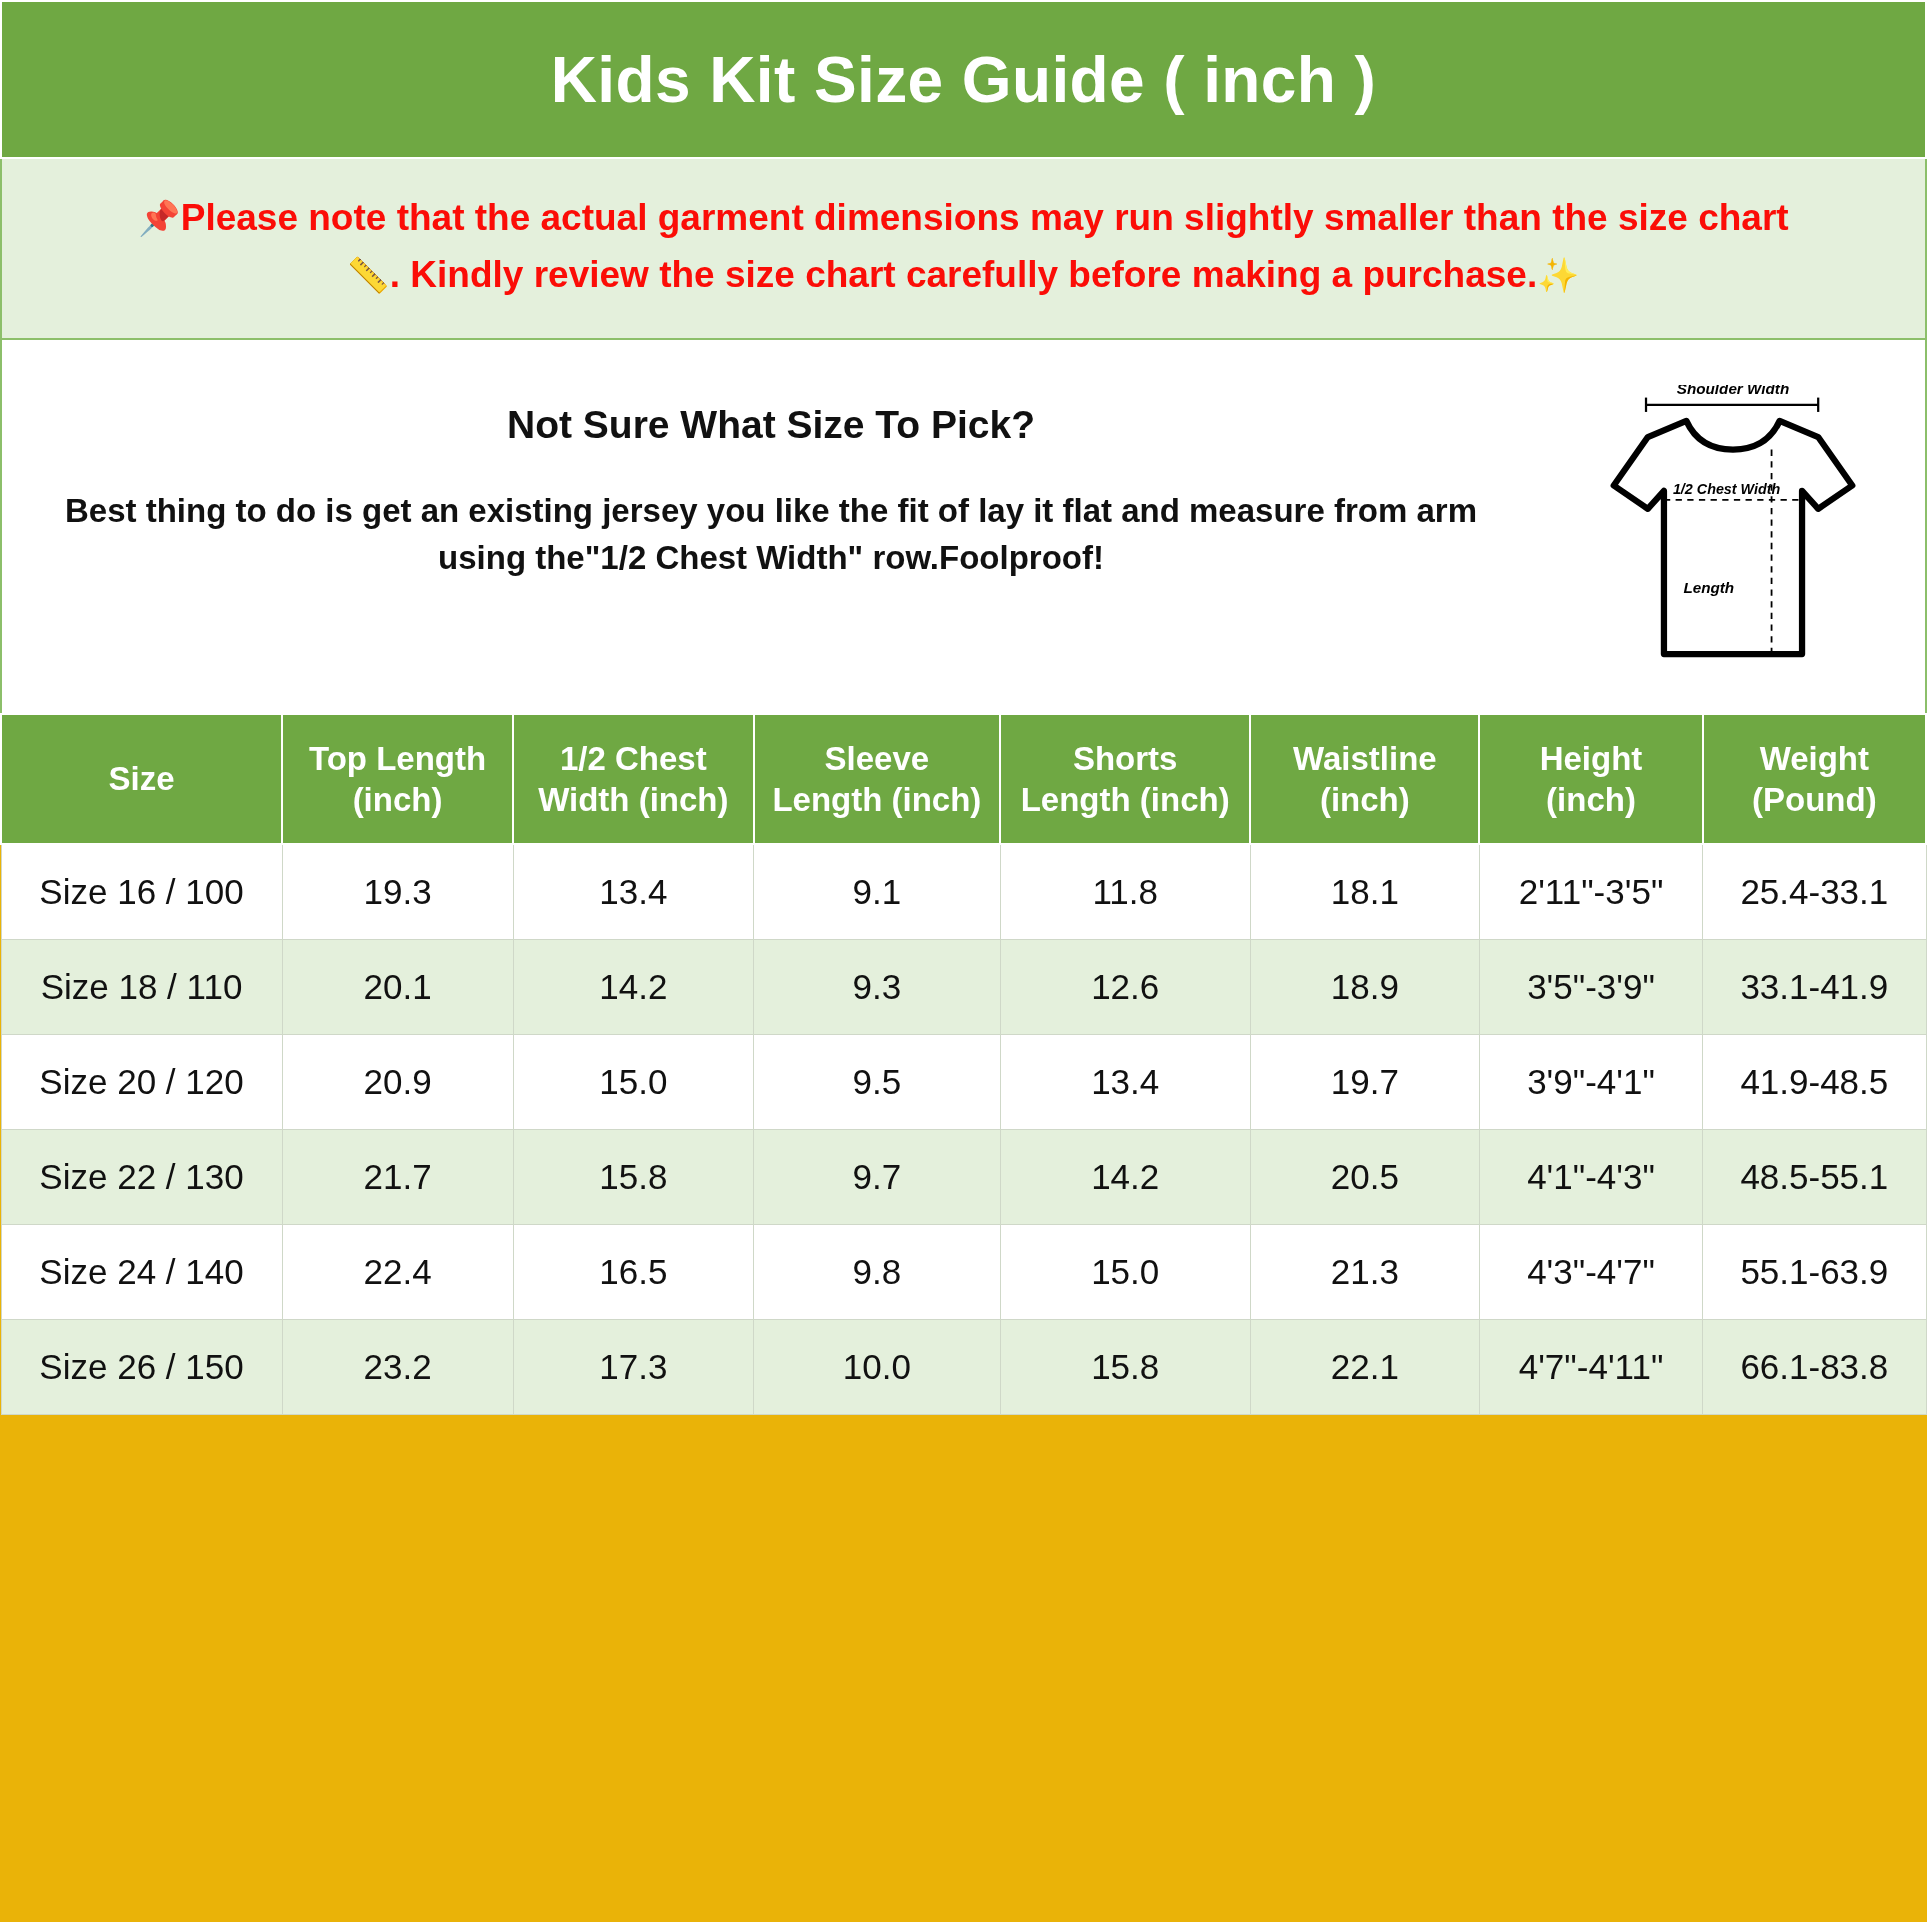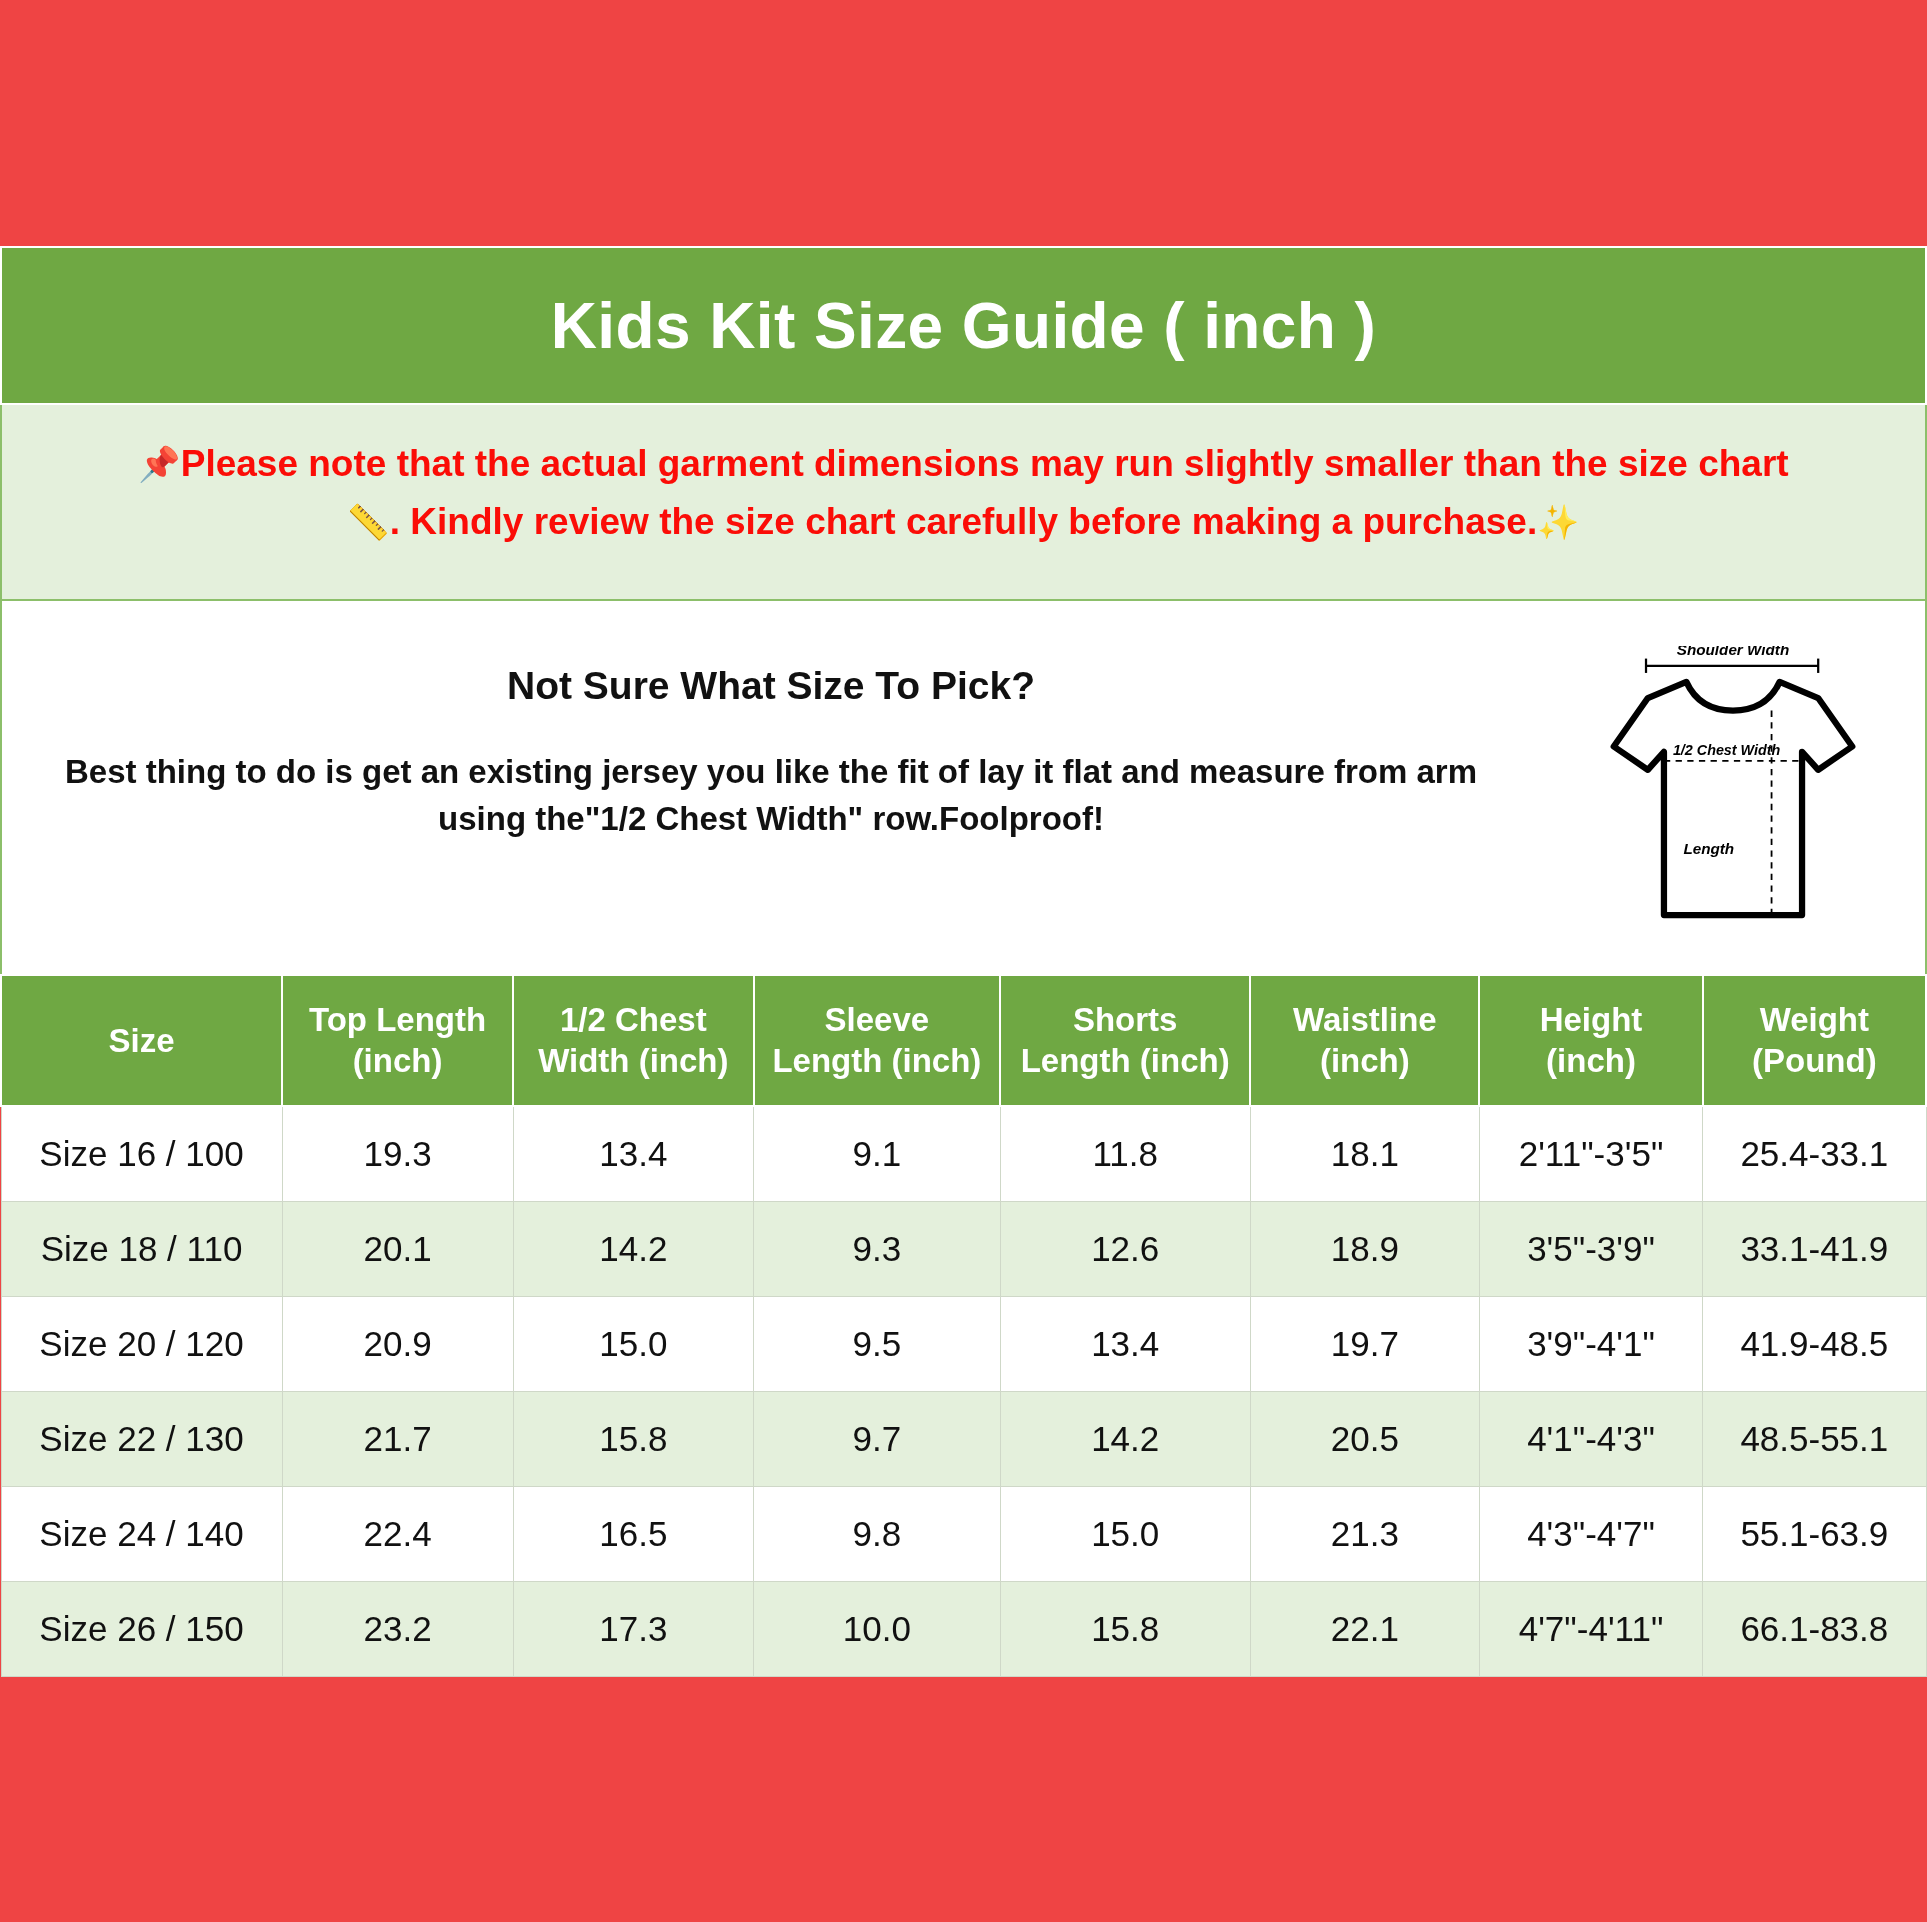--- a/index.html
+++ b/index.html
@@ -4,24 +4,23 @@
 <style>
   * { box-sizing: border-box; margin: 0; padding: 0; }
   html, body {
     width: 1927px;
     background: #ffffff;
     font-family: "Liberation Sans", sans-serif;
   }
   .page {
     width: 1927px;
     min-height: 1923px;
-    background: #ef4444;
+    background: #eab308;
     display: flex;
     flex-direction: column;
-    justify-content: center;
   }
 
   
   .title-bar {
     background: #6fa843;
     border: 2.7px solid #ffffff;
     height: 159px;
     display: flex;
     align-items: center;
     justify-content: center;
@@ -33,21 +32,21 @@
     letter-spacing: 0.4px;
     text-align: center;
   }
 
   
   .note-band {
     background: #e4f0dc;
     border-left: 2.7px solid #8cbf6a;
     border-right: 2.7px solid #8cbf6a;
     border-bottom: 2.7px solid #8cbf6a;
-    padding: 30px 27px 49px 27px;
+    padding: 30px 27px 34px 27px;
     text-align: center;
   }
   .note-line {
     color: #fb0d07;
     font-size: 37px;
     font-weight: bold;
     line-height: 1.55;
     white-space: nowrap;
   }
   .emoji { font-size: 34px; }

